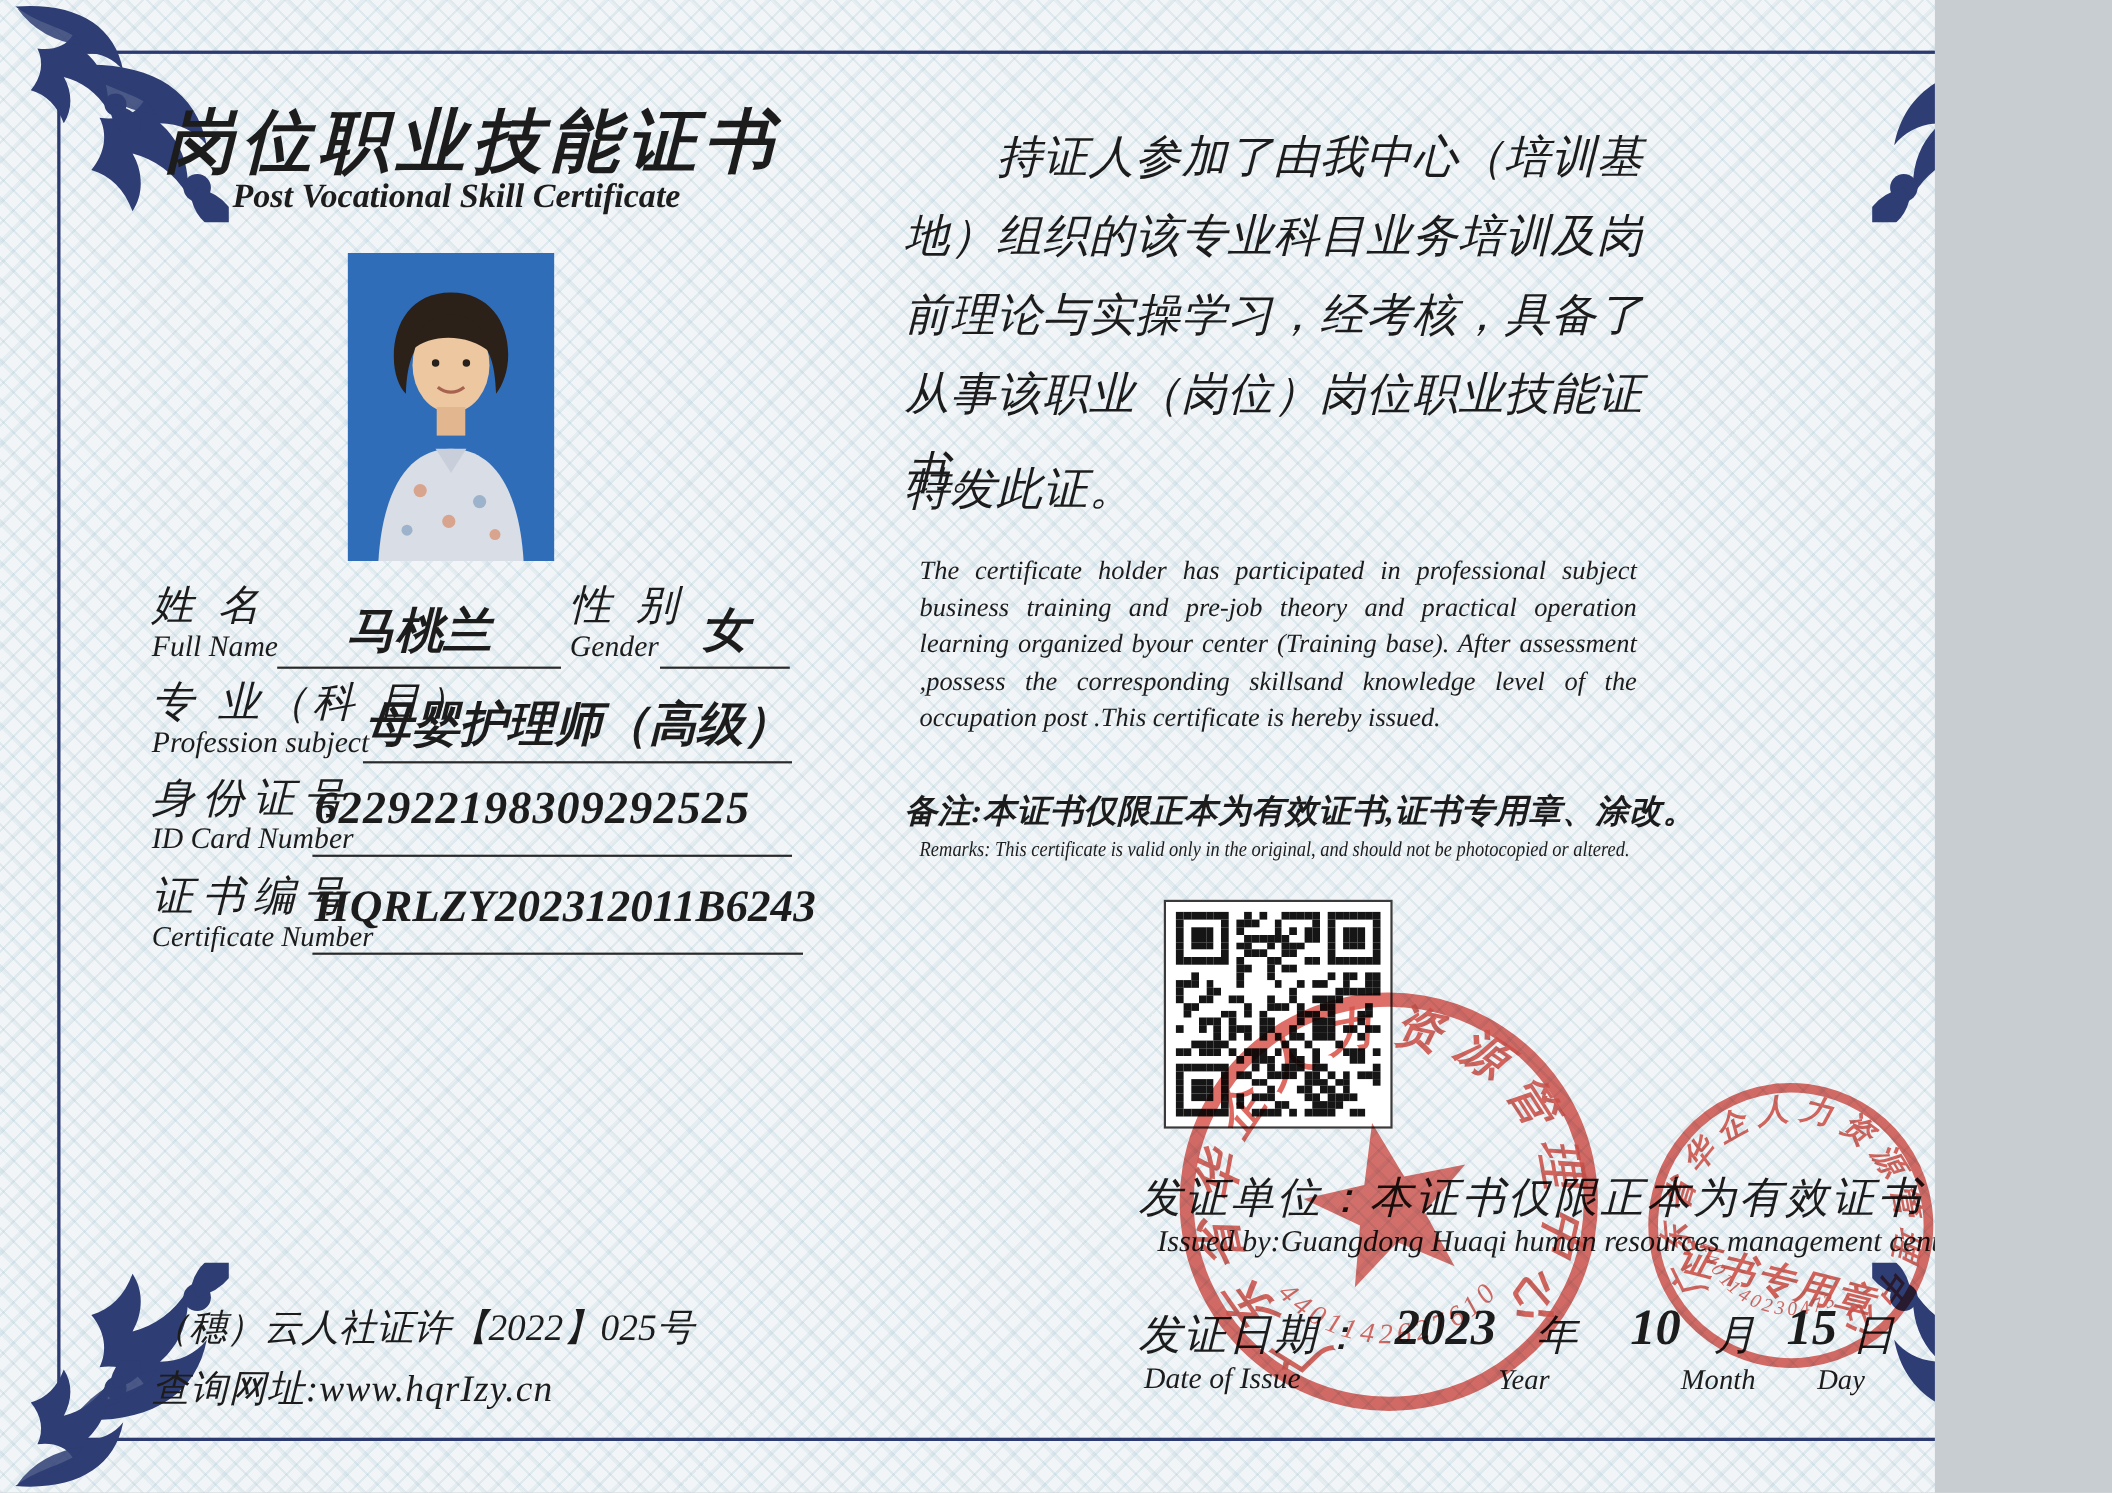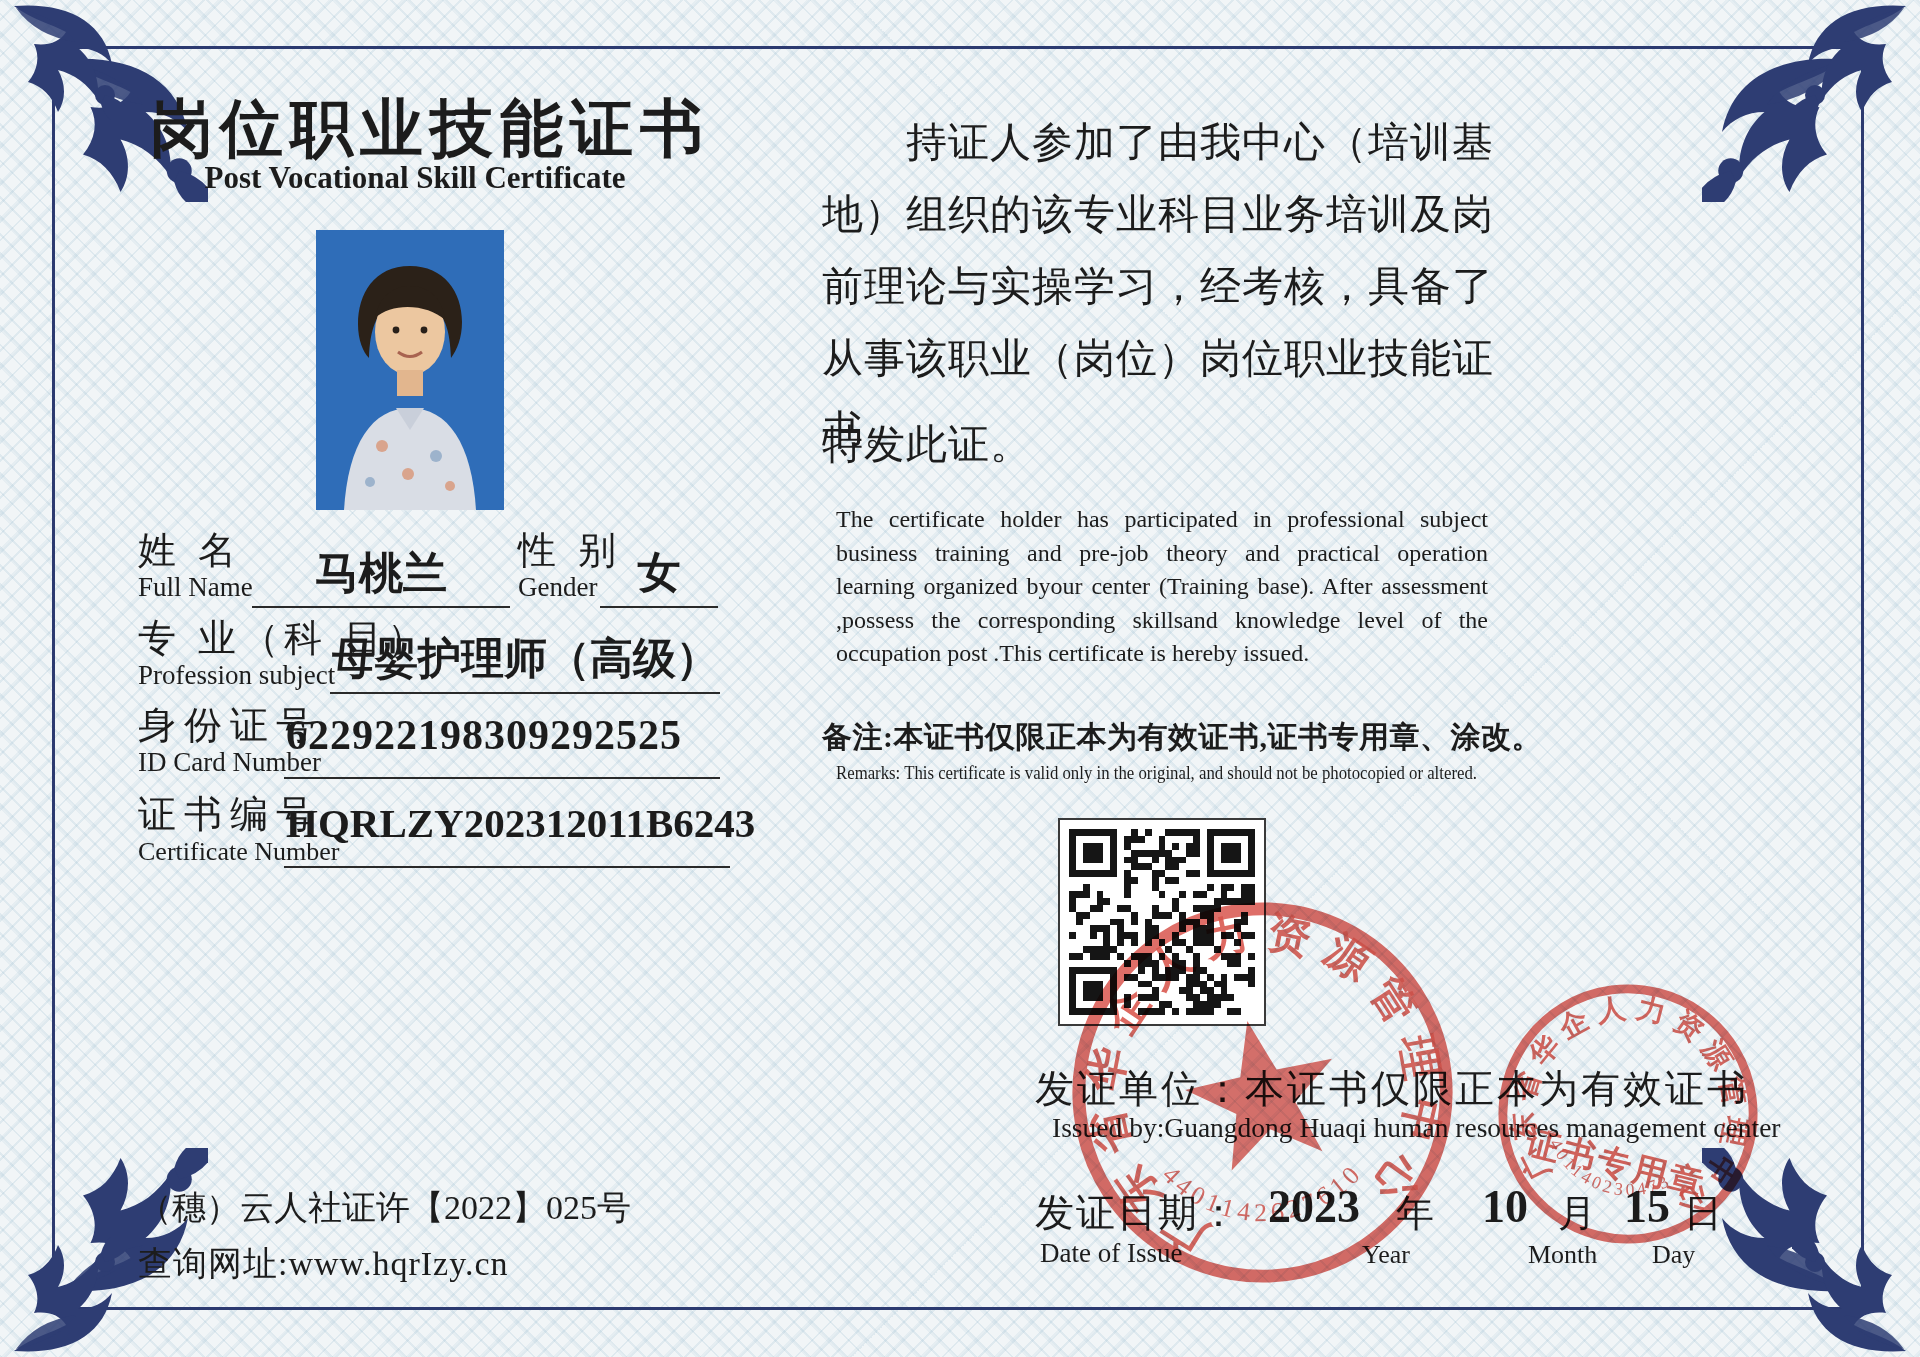--- a/index.html
+++ b/index.html
@@ -1,24 +1,25 @@
 <!DOCTYPE html>
 <html><head>
 <meta charset="utf-8">
 <style>
   html,body{margin:0;padding:0;background:#c8cdd2;}
   .page{
-    position:relative;width:1920px;height:1357px;overflow:hidden;
+    position:relative;width:1759px;height:1357px;overflow:hidden;
     font-family:"Liberation Serif","DejaVu Serif",serif;color:#1c1c1c;
     background-color:#f1f5f7;
     background-image:
       repeating-linear-gradient(45deg,  rgba(128,172,196,.16) 0 2px, transparent 2px 13px),
       repeating-linear-gradient(135deg, rgba(128,172,196,.16) 0 2px, transparent 2px 13px),
       repeating-linear-gradient(45deg,  transparent 0 24px, rgba(128,172,196,.10) 24px 26px),
       repeating-linear-gradient(135deg, transparent 0 24px, rgba(128,172,196,.10) 24px 26px);
+    font-style: italic;
   }
   .abs{position:absolute;}
   .frame{position:absolute;left:52px;top:46px;width:1806px;height:1258px;border:3px solid #2c3a70;}
   .title-cn{font-size:63px;font-weight:bold;letter-spacing:7px;text-align:center;white-space:nowrap;}
   .title-en{font-size:31px;font-weight:bold;text-align:center;white-space:nowrap;}
   .lbl-cn{font-size:38px;letter-spacing:5px;white-space:nowrap;font-family:"DejaVu Serif",serif;}
   .lbl-en{font-size:27px;white-space:nowrap;}
   .val{font-weight:bold;white-space:nowrap;}
   .uline{border-top:2px solid #2a2a2a;height:0;}
   .kai{font-size:41px;line-height:72px;letter-spacing:1px;}

